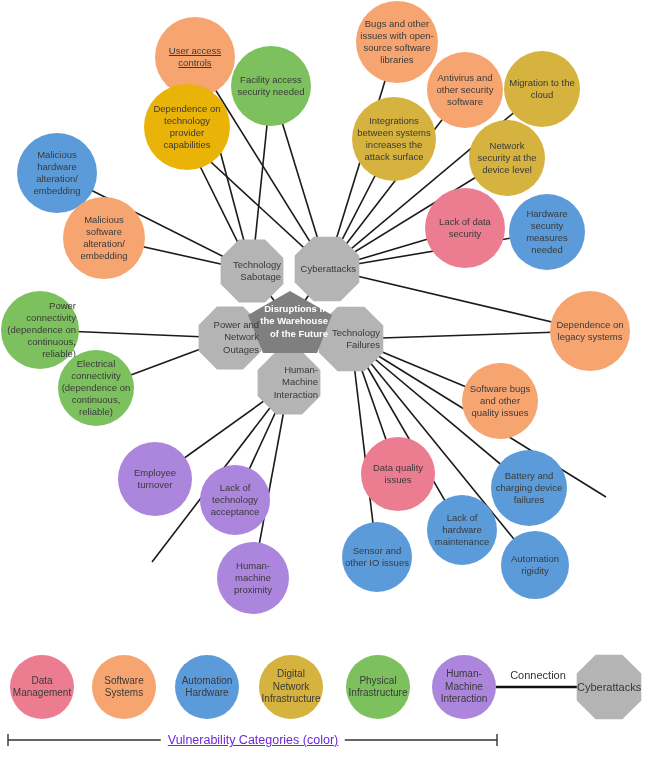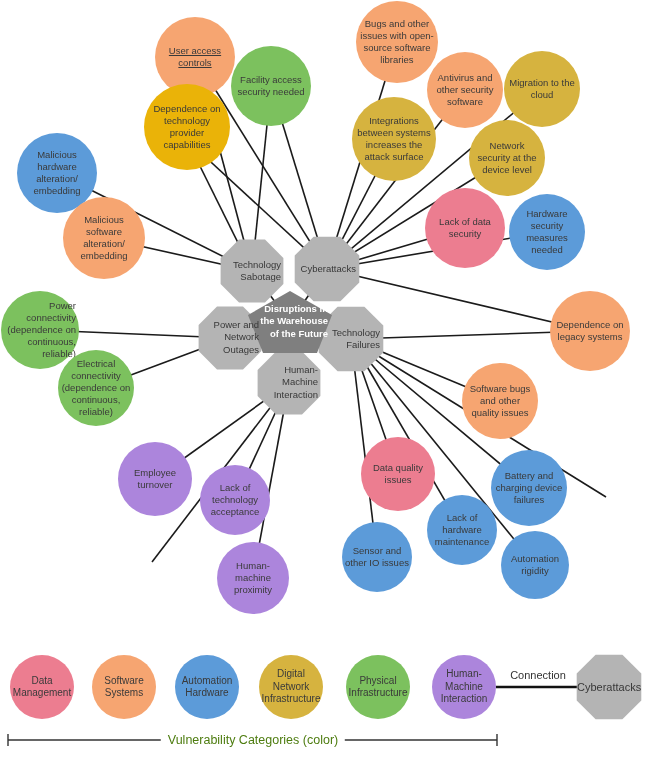--- a/index.html
+++ b/index.html
@@ -11,22 +11,22 @@
          color:#3a3a3a;box-sizing:border-box;padding:3px;z-index:2;}
   .legend-circle{font-size:10px;line-height:1.25;}
   .shape-label{position:absolute;transform:translate(-50%,-50%);text-align:right;
                font-size:9.5px;line-height:1.3;color:#383838;width:58px;z-index:2;}
   .center-label{color:#ffffff;font-weight:bold;width:76px;}
   .oct-legend-label{font-size:11px;width:64px;}
   .legend-title{position:absolute;left:8px;top:611px;font-size:25px;color:#141414;z-index:2;}
   .connection-label{position:absolute;left:538px;top:675px;transform:translate(-50%,-50%);
                     font-size:11px;color:#333333;z-index:2;}
   .bracket-label{position:absolute;left:253px;top:740px;transform:translate(-50%,-50%);
-                 font-size:12.5px;color:#4d7c0f;background:#ffffff;padding:0 7px;
-                 white-space:nowrap;z-index:3;}
+                 font-size:12.5px;color:#6d28d9;background:#ffffff;padding:0 7px;
+                 white-space:nowrap;z-index:3;text-decoration:underline;}
 </style>
 </head>
 <body>
 
 <div class="canvas" id="canvas">
   <svg id="scene" width="650" height="761" viewBox="0 0 650 761">
       <line x1="195" y1="57" x2="252" y2="271" stroke="#1b1b1b" stroke-width="1.6"></line>
       <line x1="195" y1="57" x2="327" y2="269" stroke="#1b1b1b" stroke-width="1.6"></line>
       <line x1="271" y1="86" x2="252" y2="271" stroke="#1b1b1b" stroke-width="1.6"></line>
       <line x1="271" y1="86" x2="327" y2="269" stroke="#1b1b1b" stroke-width="1.6"></line>

